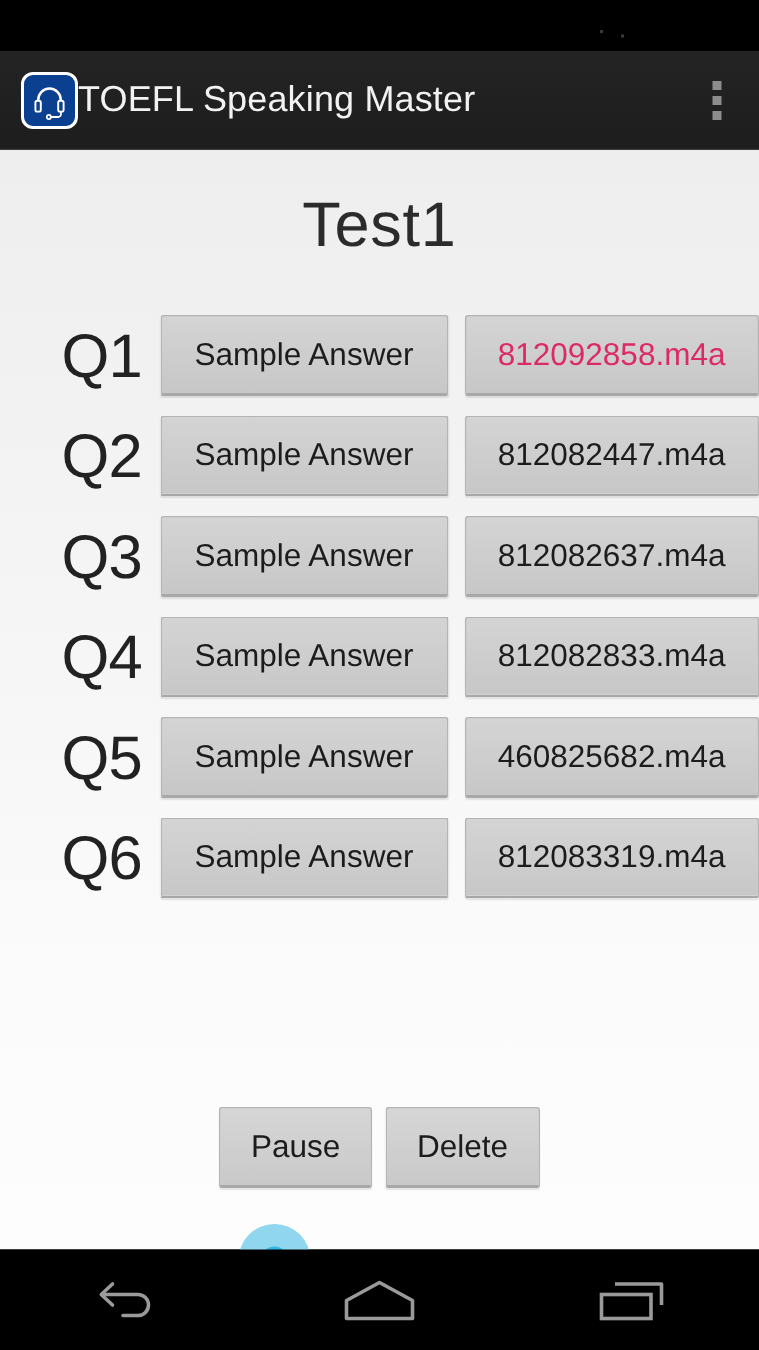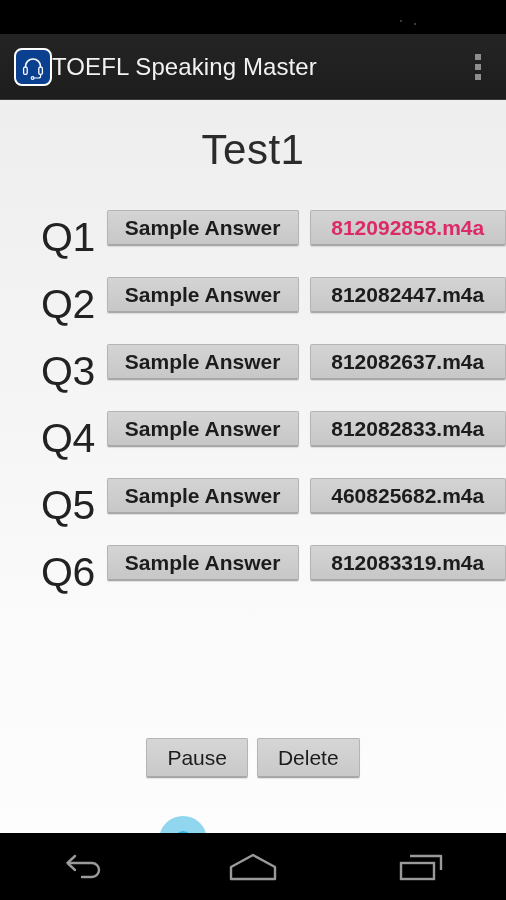--- a/index.html
+++ b/index.html
@@ -117,49 +117,49 @@
   .q-label {
     width: 72px;
     padding-left: 3px;
     font-size: 41px;
     line-height: 54px;
     color: #222222;
     font-weight: 400;
     letter-spacing: -0.5px;
   }
   .btn {
-    height: 36px;
+    height: 54px;
     background: linear-gradient(180deg, #d4d4d4 0%, #cdcdcd 55%, #c7c7c7 100%);
     border: 1px solid #b4b4b4;
     border-bottom: 2px solid #a8a8a8;
     border-radius: 2px;
     display: flex;
     align-items: center;
     justify-content: center;
     font-size: 21px;
     color: #1c1c1c;
-    font-weight: 700;
+    font-weight: 400;
     box-shadow: 0 1px 1px rgba(0,0,0,0.10);
     white-space: nowrap;
   }
   .btn-sample { width: 201px; }
   .btn-file   { width: 206px; margin-left: 11px; }
   .btn-file.active { color: #dc2a68; }
 
   
   .transport {
     position: absolute;
     top: 638px; left: 0;
     width: 506px;
     display: flex;
     justify-content: center;
     gap: 9px;
   }
   .btn-transport {
-    height: 40px;
+    height: 54px;
     padding: 0 20px;
     min-width: 95px;
     background: linear-gradient(180deg, #d6d6d6 0%, #cfcfcf 55%, #c9c9c9 100%);
     border: 1px solid #b4b4b4;
     border-bottom: 2px solid #a8a8a8;
     border-radius: 2px;
     display: flex;
     align-items: center;
     justify-content: center;
     font-size: 21px;

